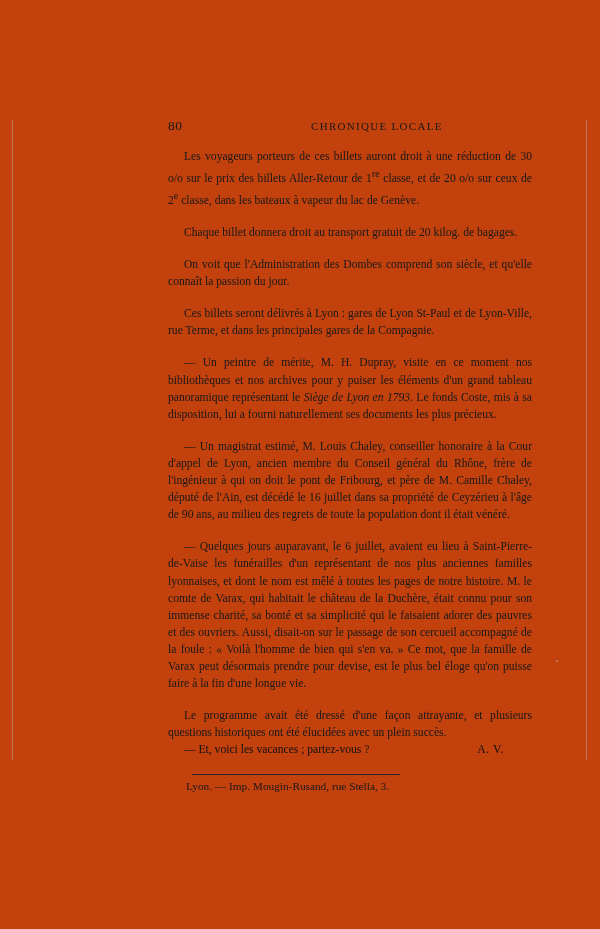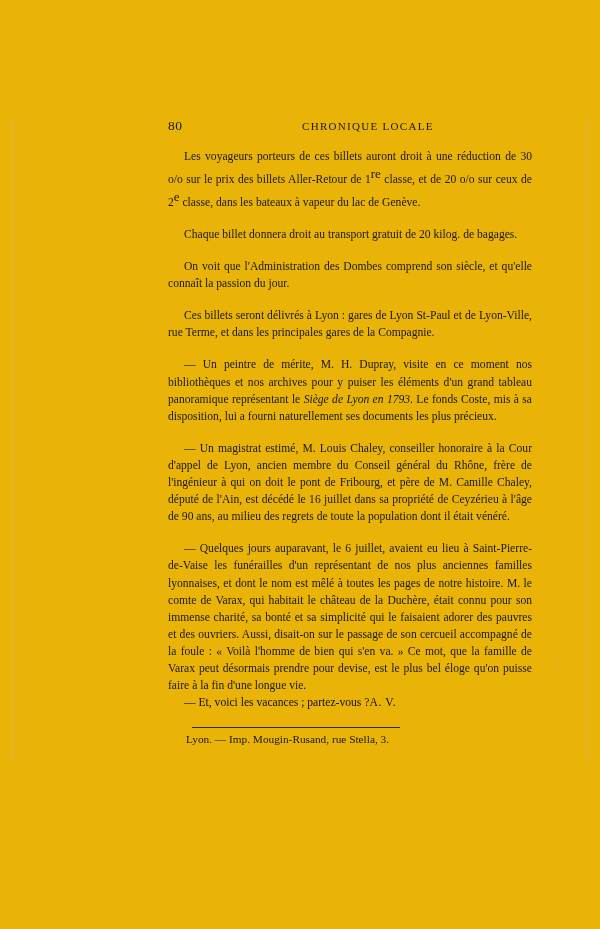--- a/index.html
+++ b/index.html
@@ -11,21 +11,21 @@
     width: 600px;
     height: 929px;
     overflow: hidden;
     font-family: "Liberation Serif", serif;
     color: #111111;
   }
   .page {
     position: relative;
     width: 600px;
     height: 929px;
-    background: #eab308;
+    background: #c2410c;
   }
   
   .edge-mark {
     position: absolute;
     background: #b8b8b8;
   }
   .em-left  { left: 12px;  top: 120px;  width: 1px; height: 640px; opacity: .45; }
   .em-right { left: 586px; top: 120px;  width: 1px; height: 640px; opacity: .45; }
   .em-dot {
     position: absolute;
@@ -49,21 +49,21 @@
   .folio {
     position: absolute;
     left: 0;
     top: 0;
     font-size: 13.5px;
     letter-spacing: .5px;
     color: #1a1a1a;
   }
   .running-head {
     position: absolute;
-    left: 108px;
+    left: 117px;
     top: 2px;
     font-size: 11px;
     letter-spacing: 1.3px;
     color: #1a1a1a;
     padding-left: 26px;
   }
 
   p.para {
     margin: 0 0 0 0;
     font-size: 11.6px;
@@ -73,24 +73,24 @@
     color: #17191a;
     text-indent: 16px;
   }
   p.para + p.para {
     margin-top: 15px;
   }
   p.dash {
     text-indent: 16px;
   }
   .it { font-style: italic; }
-  .sup { font-size: 13px; vertical-align: super; }
+  .sup { font-size: 10px; vertical-align: super; }
   .sig-wrap {
     display: flex;
-    justify-content: flex-start;
+    justify-content: space-between;
     align-items: baseline;
     font-size: 11.6px;
     line-height: 17.1px;
   }
   .sig-wrap .left { padding-left: 16px; }
   .sig-wrap .right { padding-right: 28px; letter-spacing: .6px; }
 
   .colophon-rule {
     width: 208px;
     height: 1px;
@@ -120,20 +120,21 @@
       <div class="running-head">CHRONIQUE LOCALE</div>
     </div>
 
     <p class="para">Les voyageurs porteurs de ces billets auront droit à une réduction de 30 o/o sur le prix des billets Aller-Retour de 1<span class="sup">re</span> classe, et de 20 o/o sur ceux de 2<span class="sup">e</span> classe, dans les bateaux à vapeur du lac de Genève.</p>
     <p class="para">Chaque billet donnera droit au transport gratuit de 20 kilog. de bagages.</p>
     <p class="para">On voit que l'Administration des Dombes comprend son siècle, et qu'elle connaît la passion du jour.</p>
     <p class="para">Ces billets seront délivrés à Lyon : gares de Lyon St-Paul et de Lyon-Ville, rue Terme, et dans les principales gares de la Compagnie.</p>
     <p class="para dash">— Un peintre de mérite, M. H. Dupray, visite en ce moment nos bibliothèques et nos archives pour y puiser les éléments d'un grand tableau panoramique représentant le <span class="it">Siège de Lyon en 1793</span>. Le fonds Coste, mis à sa disposition, lui a fourni naturellement ses documents les plus précieux.</p>
     <p class="para dash">— Un magistrat estimé, M. Louis Chaley, conseiller honoraire à la Cour d'appel de Lyon, ancien membre du Conseil général du Rhône, frère de l'ingénieur à qui on doit le pont de Fribourg, et père de M. Camille Chaley, député de l'Ain, est décédé le 16 juillet dans sa propriété de Ceyzérieu à l'âge de 90 ans, au milieu des regrets de toute la population dont il était vénéré.</p>
     <p class="para dash">— Quelques jours auparavant, le 6 juillet, avaient eu lieu à Saint-Pierre-de-Vaise les funérailles d'un représentant de nos plus anciennes familles lyonnaises, et dont le nom est mêlé à toutes les pages de notre histoire. M. le comte de Varax, qui habitait le château de la Duchère, était connu pour son immense charité, sa bonté et sa simplicité qui le faisaient adorer des pauvres et des ouvriers. Aussi, disait-on sur le passage de son cercueil accompagné de la foule : « Voilà l'homme de bien qui s'en va. » Ce mot, que la famille de Varax peut désormais prendre pour devise, est le plus bel éloge qu'on puisse faire à la fin d'une longue vie.</p>
+    <p class="para">Le programme avait été dressé d'une façon attrayante, et plusieurs questions historiques ont été élucidées avec un plein succès.</p>
 
     <div class="sig-wrap">
       <span class="left">— Et, voici les vacances ; partez-vous ?</span>
       <span class="right">A. V.</span>
     </div>
 
     <div class="colophon-rule"></div>
     <div class="colophon">Lyon. — Imp. Mougin-Rusand, rue Stella, 3.</div>
 
   </div>

